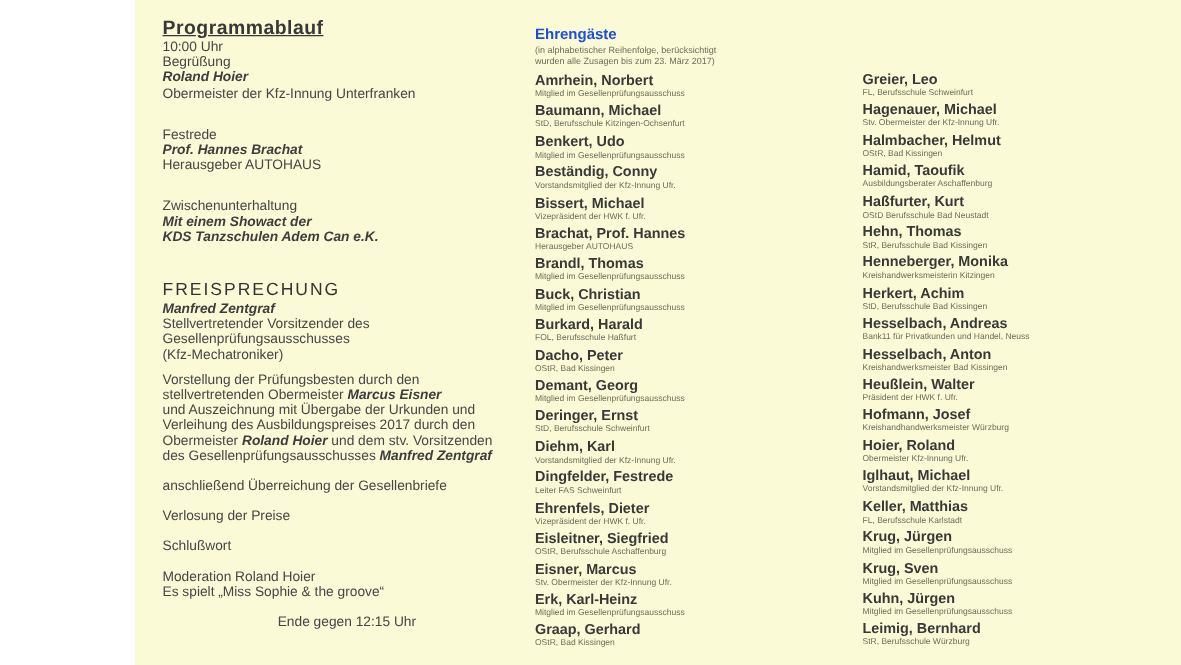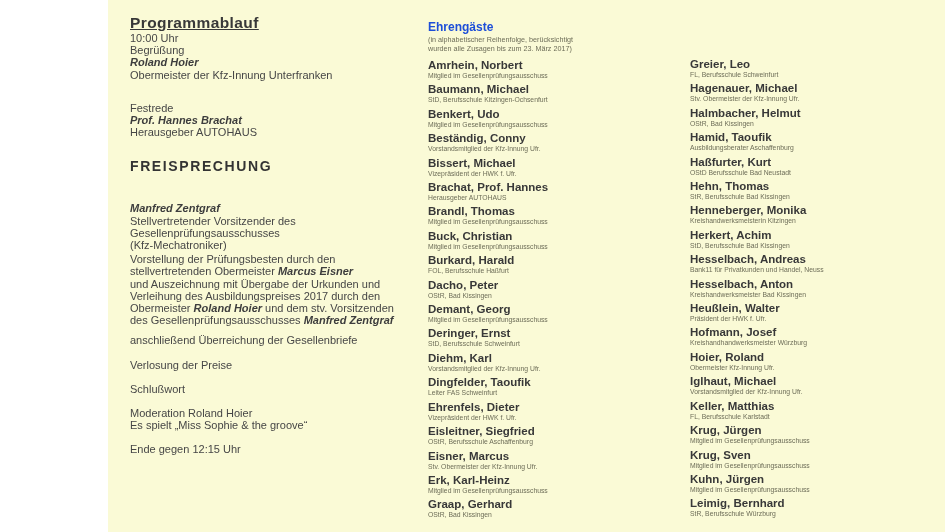--- a/index.html
+++ b/index.html
@@ -29,21 +29,21 @@
     font-weight: bold;
     letter-spacing: 0.4px;
     text-decoration: underline;
     color: #383838;
     line-height: 18px;
   }
   .psec { font-size: 11px; line-height: 12.2px; color: #464646; }
   .psec .bi { font-weight: bold; font-style: italic; color: #3d3d3d; }
   .psec.heading .pline {
     font-size: 14px;
-    font-weight: bold;
+    font-weight: normal;
     letter-spacing: 1.6px;
     line-height: 15px;
     color: #333333;
   }
   #program-sections .psec:nth-child(1)  { }
   #program-sections .psec:nth-child(2)  { margin-top: 21px; }
   #program-sections .psec:nth-child(3)  { margin-top: 21px; }
   #program-sections .psec:nth-child(4)  { margin-top: 28px; }
   #program-sections .psec:nth-child(5)  { margin-top: 2px;  }
   #program-sections .psec:nth-child(6)  { margin-top: 8px;  }
@@ -103,20 +103,25 @@
           <div class="pline"><span>10:00 Uhr</span></div>
           <div class="pline"><span>Begrüßung</span></div>
           <div class="pline"><span class="bi">Roland Hoier</span></div>
           <div class="pline"><span>Obermeister der Kfz-Innung Unterfranken</span></div>
         </div>
         <div class="psec">
           <div class="pline"><span>Festrede</span></div>
           <div class="pline"><span class="bi">Prof. Hannes Brachat</span></div>
           <div class="pline"><span>Herausgeber AUTOHAUS</span></div>
         </div>
+        <div class="psec">
+          <div class="pline"><span>Zwischenunterhaltung</span></div>
+          <div class="pline"><span class="bi">Mit einem Showact der</span></div>
+          <div class="pline"><span class="bi">KDS Tanzschulen Adem Can e.K.</span></div>
+        </div>
         <div class="psec heading">
           <div class="pline"><span>FREISPRECHUNG</span></div>
         </div>
         <div class="psec">
           <div class="pline"><span class="bi">Manfred Zentgraf</span></div>
           <div class="pline"><span>Stellvertretender Vorsitzender des</span></div>
           <div class="pline"><span>Gesellenprüfungsausschusses</span></div>
           <div class="pline"><span>(Kfz-Mechatroniker)</span></div>
         </div>
         <div class="psec">
@@ -199,21 +204,21 @@
         </div>
         <div class="guest">
           <div class="gname">Deringer, Ernst</div>
           <div class="grole">StD, Berufsschule Schweinfurt</div>
         </div>
         <div class="guest">
           <div class="gname">Diehm, Karl</div>
           <div class="grole">Vorstandsmitglied der Kfz-Innung Ufr.</div>
         </div>
         <div class="guest">
-          <div class="gname">Dingfelder, Taoufik</div>
+          <div class="gname">Dingfelder, Festrede</div>
           <div class="grole">Leiter FAS Schweinfurt</div>
         </div>
         <div class="guest">
           <div class="gname">Ehrenfels, Dieter</div>
           <div class="grole">Vizepräsident der HWK f. Ufr.</div>
         </div>
         <div class="guest">
           <div class="gname">Eisleitner, Siegfried</div>
           <div class="grole">OStR, Berufsschule Aschaffenburg</div>
         </div>

